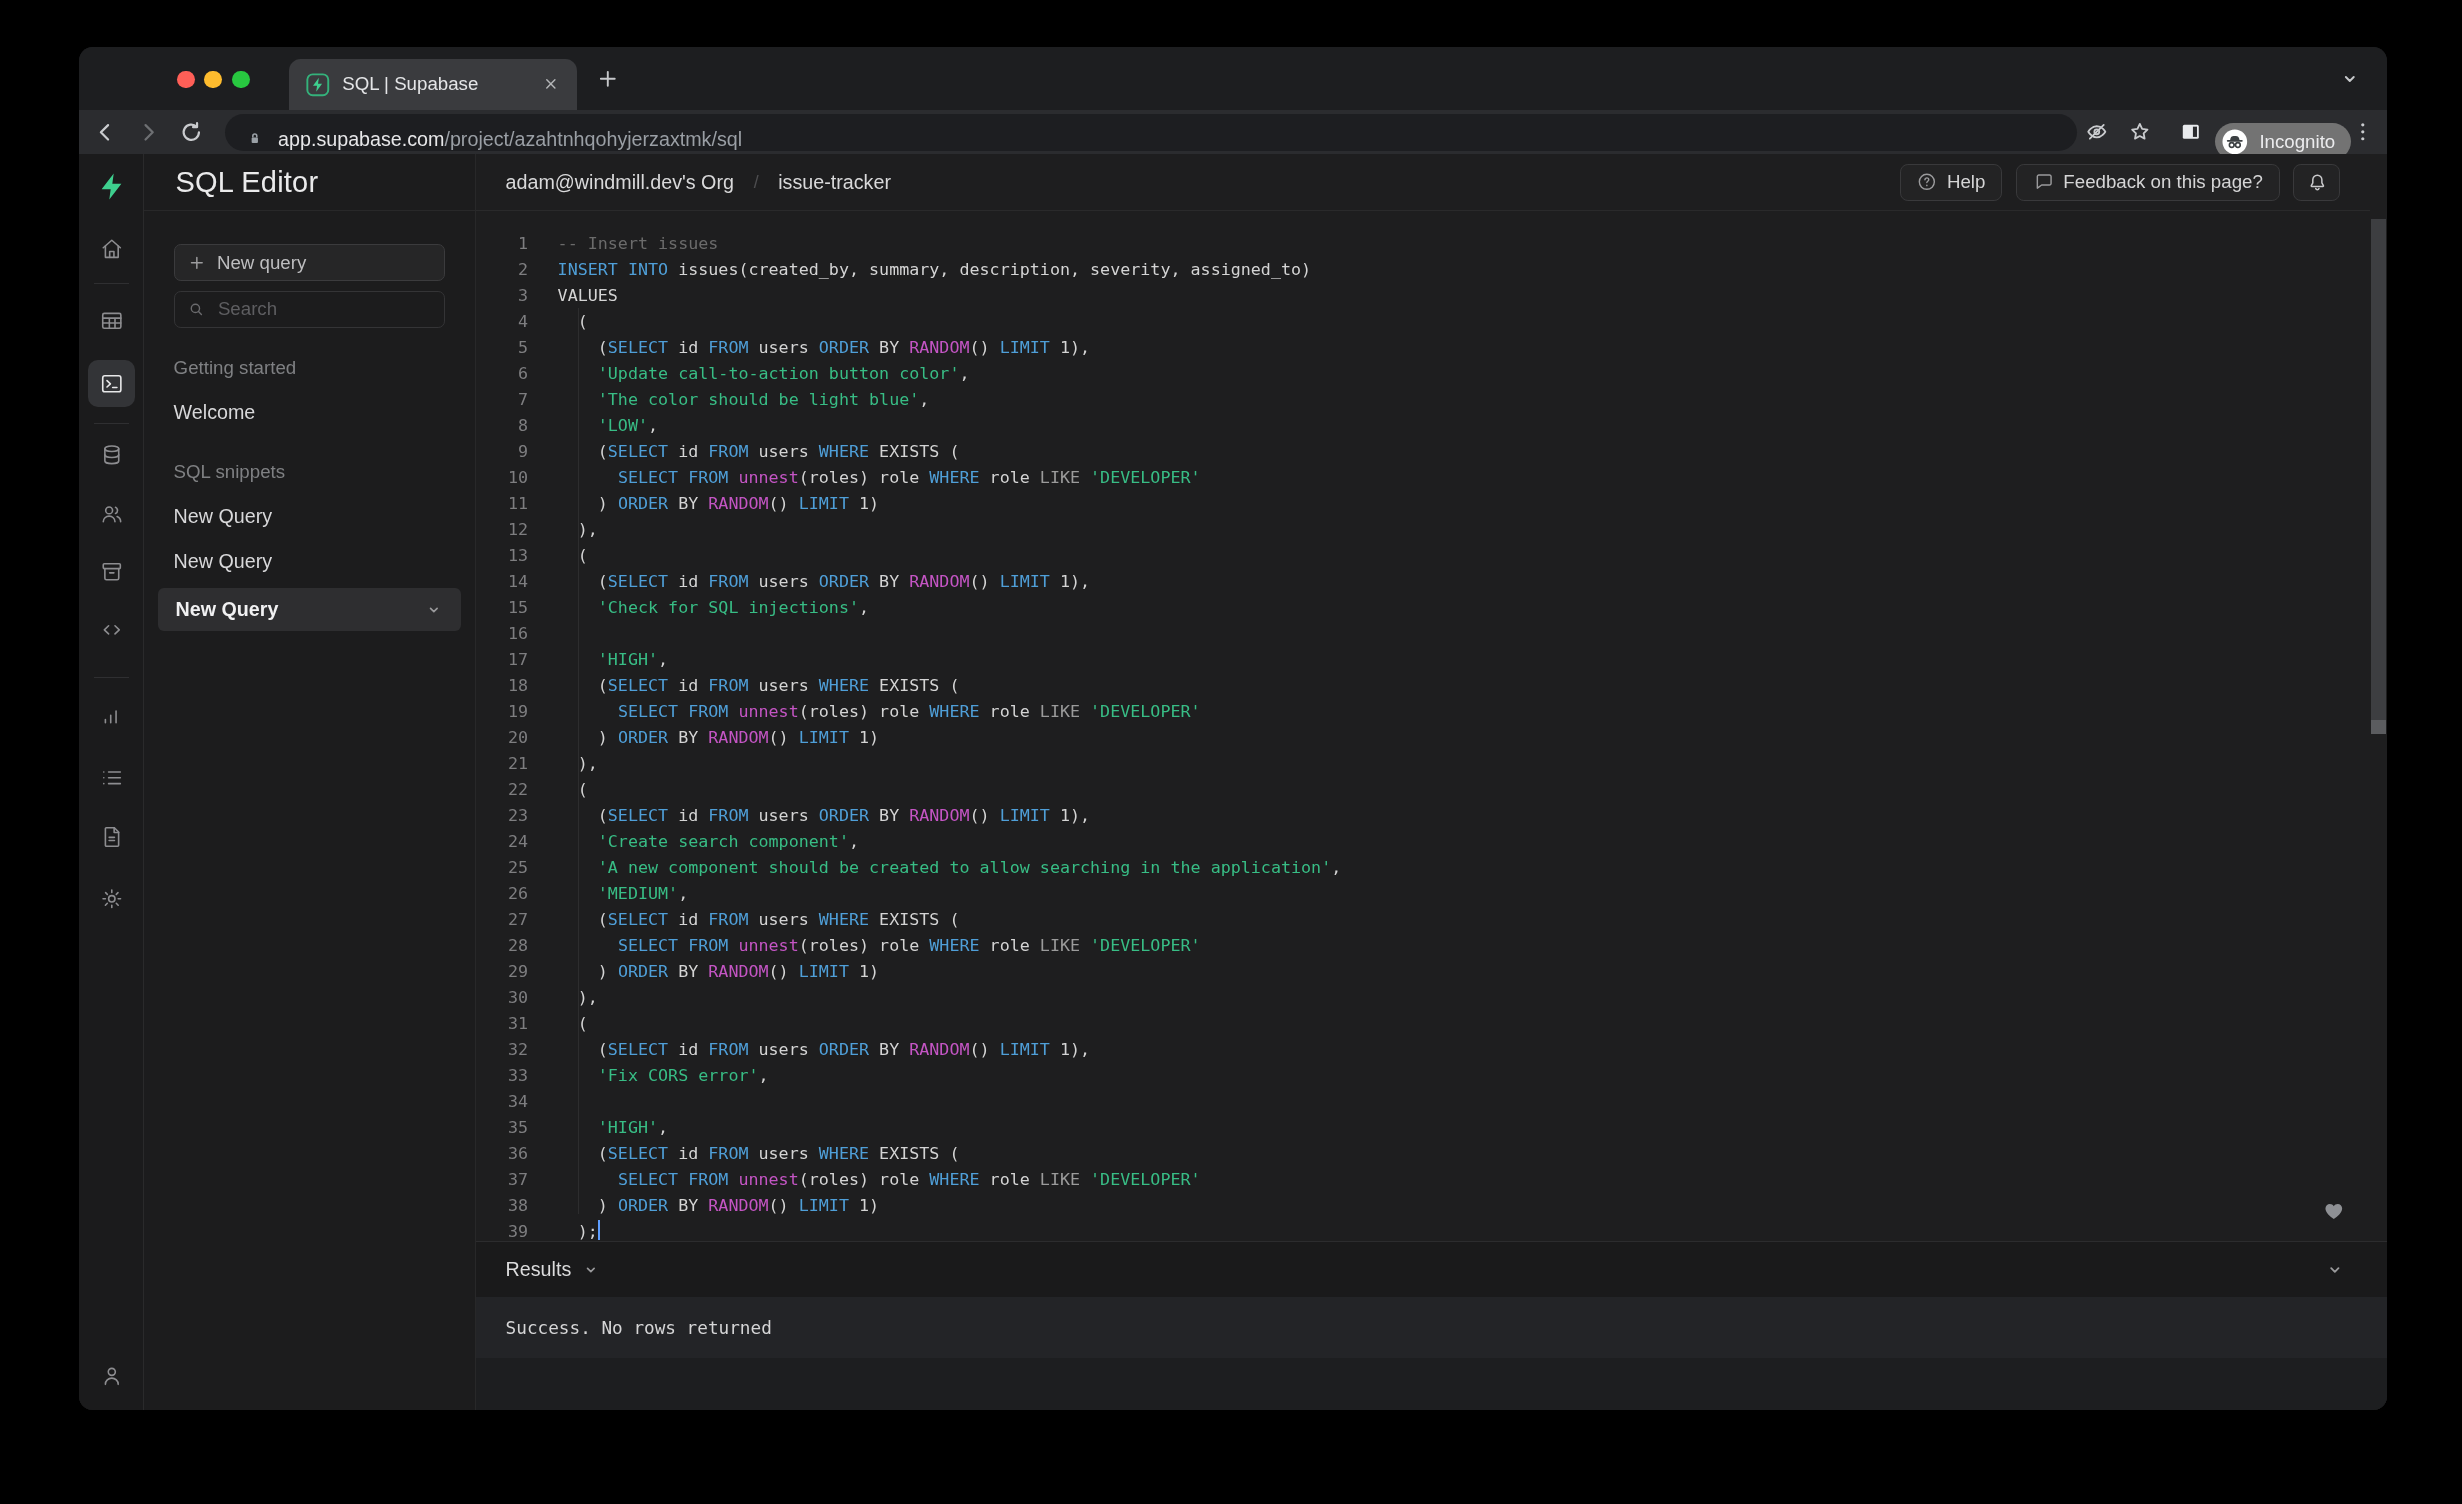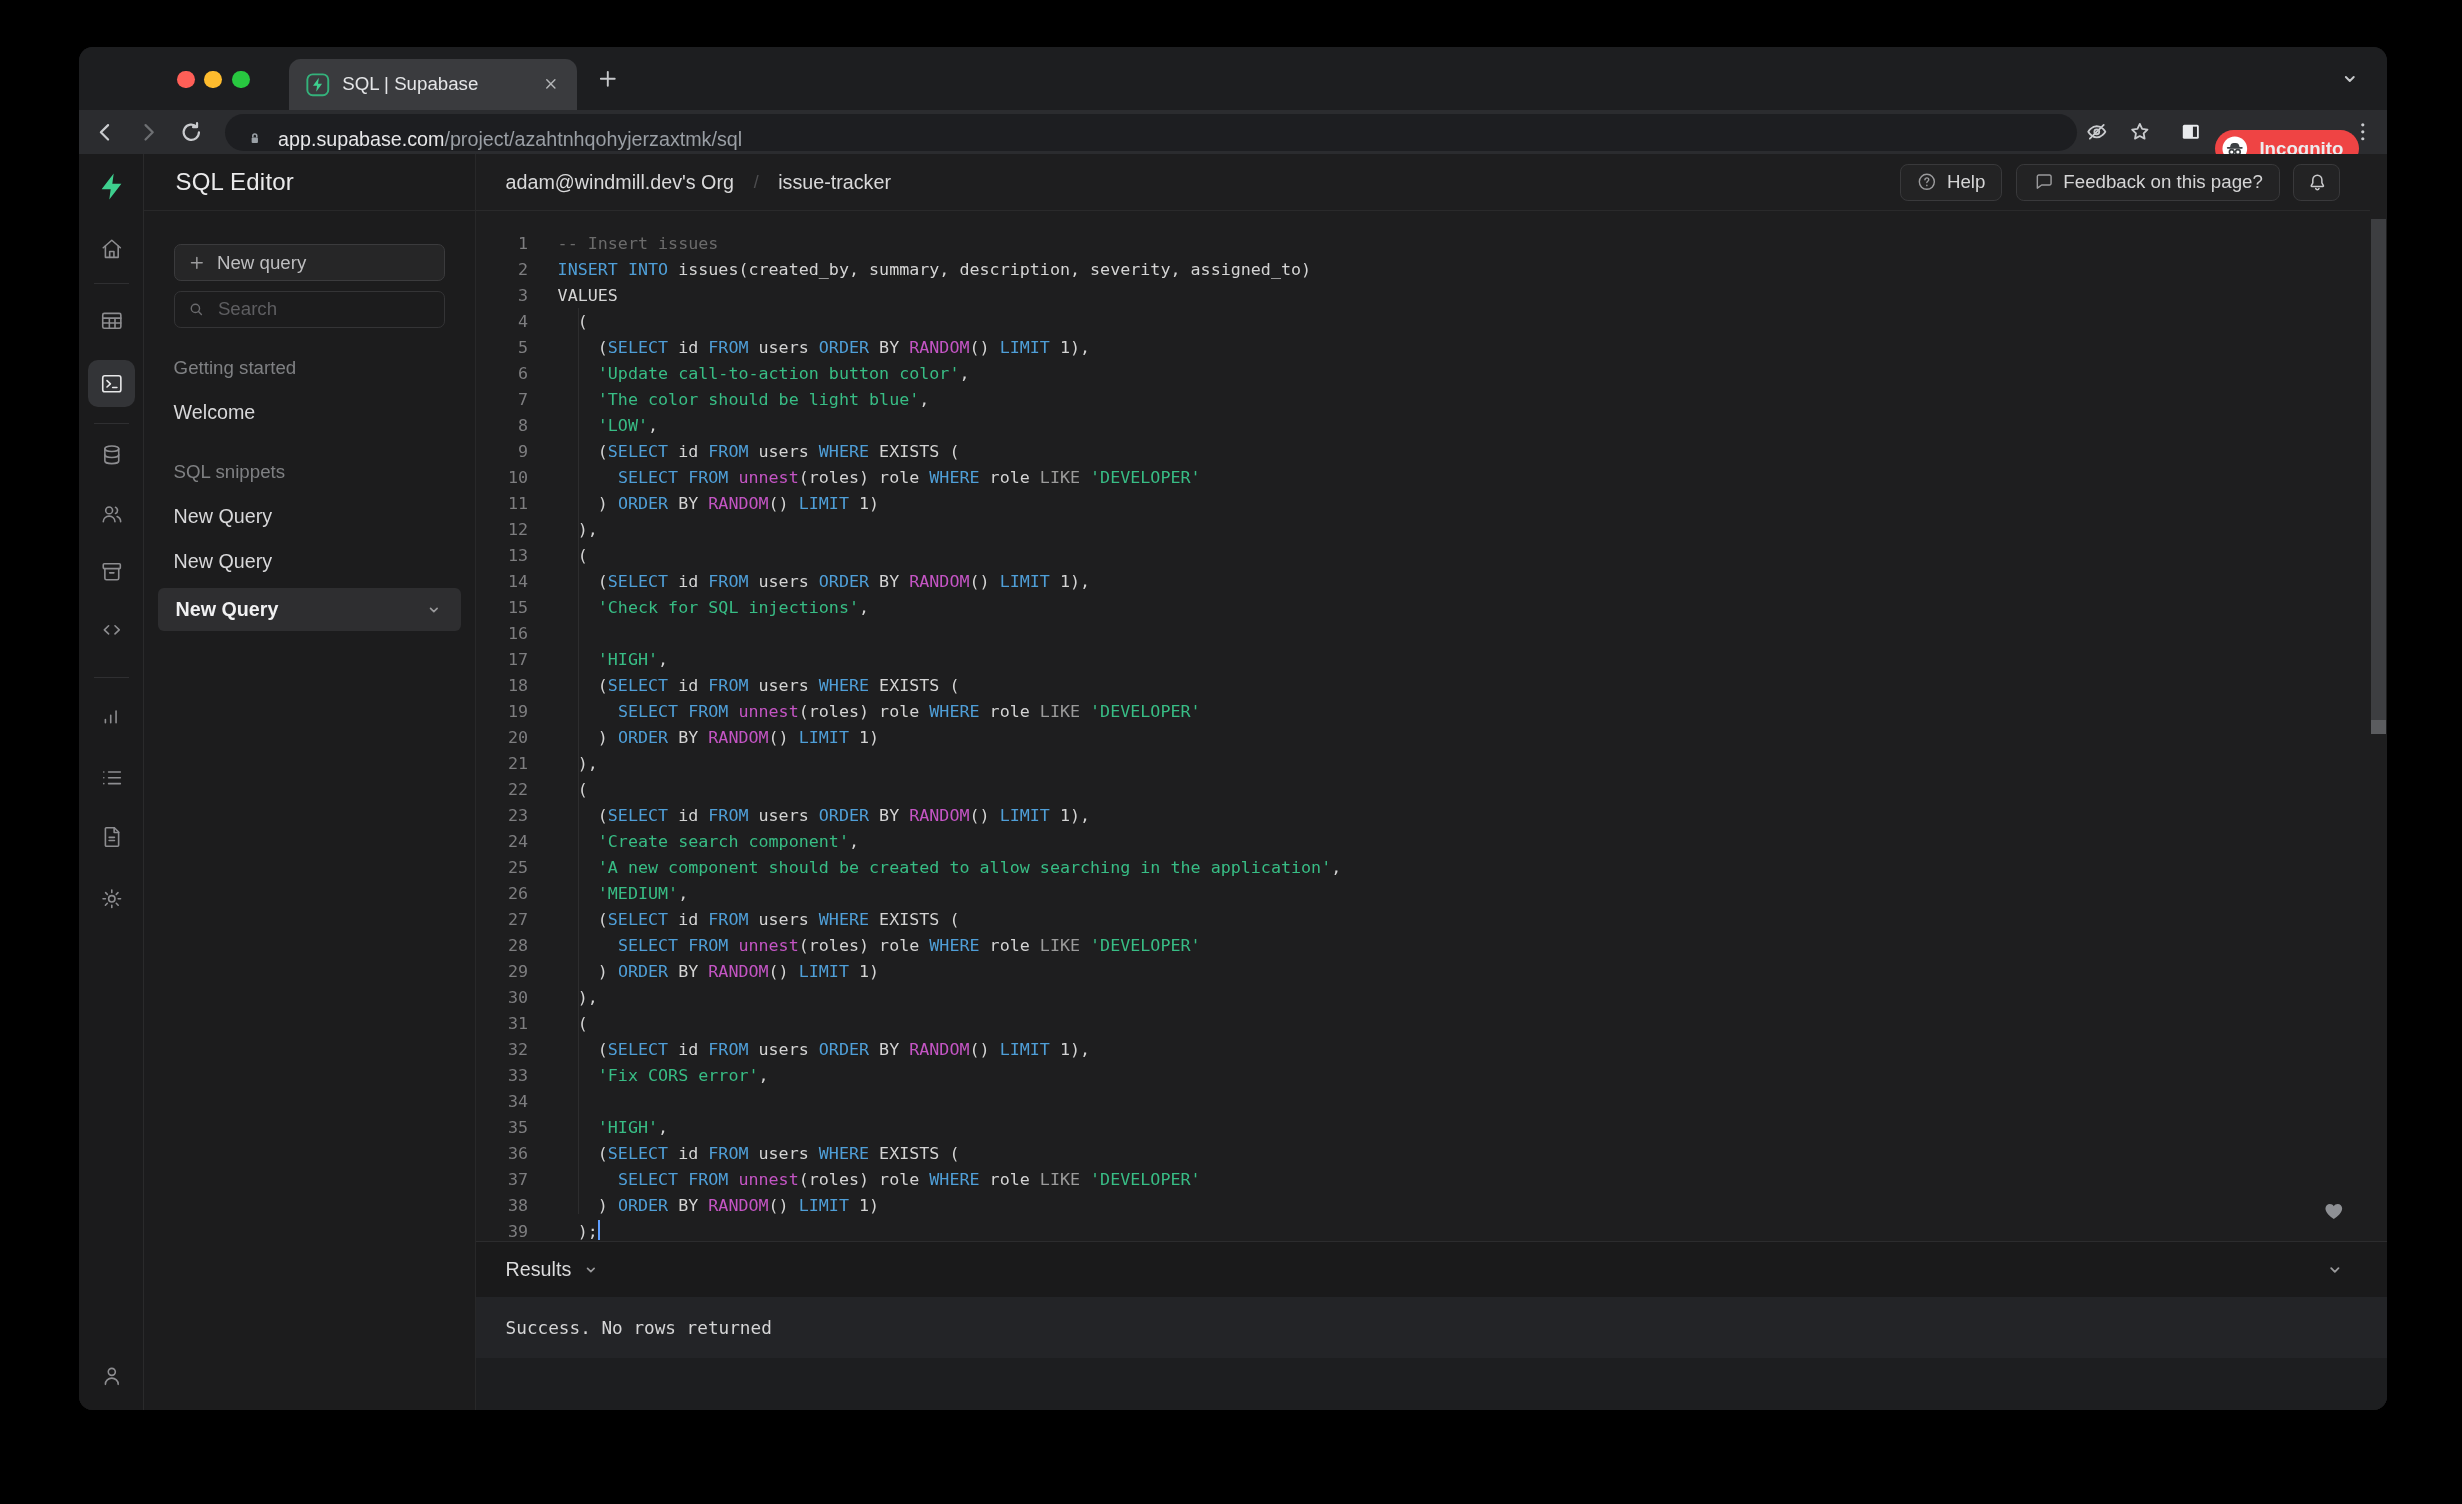--- a/index.html
+++ b/index.html
@@ -24,35 +24,35 @@
   .strip-chevron { position:absolute; right:25.6px; top:19.7px; display:flex; }
 
   
   .toolbar { position:relative; height:44px; background:#2b2c2f; }
   .nav-ic { position:absolute; top:8.9px; display:flex; }
   .urlbar { position:absolute; left:146px; top:3.9px; width:1852px; height:37px; background:#1d1e21;
     border-radius:18.7px; display:flex; align-items:flex-end; padding:0 17.7px; }
   .url-text { margin-left:11.8px; font-size:19.7px; white-space:nowrap; }
   .url-host { color:#e7e7e9; }
   .url-path { color:#9a9fa5; }
-  .incog-badge { position:absolute; left:2136px; top:20px; height:37px; background:#ef4444;
-    border-radius:18.7px; display:flex; align-items:center; padding:0 15.8px 0 4.9px;font-weight:bold; }
+  .incog-badge { position:absolute; left:2136px; top:13px; height:37px; background:#737373;
+    border-radius:18.7px; display:flex; align-items:center; padding:0 15.8px 0 4.9px; }
   .incog-label { margin-left:9.9px; font-size:18.7px; color:#ececee; }
 
   
   .app { position:absolute; top:107px; left:0; right:0; bottom:0; display:flex; background:#1c1c1d; }
 
   .rail { position:relative; width:65px; flex:none; background:#1b1b1c; border-right:1px solid #2a2a2b; }
   .rail-item { position:absolute; left:12.8px; width:39px; height:39px; display:flex; align-items:center; justify-content:center; }
   .rail-item.active { left:8.9px; width:47px; height:47px; background:#333437; border-radius:9.9px; }
   .rail-divider { position:absolute; left:14.8px; width:35px; border-top:1px solid #2f2f31; }
 
   .panel { width:332px; flex:none; background:#1c1c1d; border-right:1px solid #282829; display:flex; flex-direction:column; }
   .panel-header { height:57px; flex:none; border-bottom:1px solid #282829; display:flex; align-items:center; padding:0 31.5px; }
-  .panel-title { font-size:24px; color:#eaeaeb; letter-spacing:0.2px; }
+  .panel-title { font-size:29px; color:#eaeaeb; letter-spacing:0.2px; }
   .newquery-btn { margin:33px 29.6px 0; height:37px; border-radius:6.9px; background:#262627; border:1px solid #3b3b3d;
     color:#bdbdbf; font-size:18.7px; display:flex; align-items:center; gap:9.9px; padding:0 12.8px; }
   .search-box { margin:9.9px 29.6px 0; height:37px; border-radius:6.9px; border:1px solid #343436;
     display:flex; align-items:center; gap:11.8px; padding:0 12.8px; }
   .search-ph { font-size:18.7px; color:#5e5e61; }
   .sec-label { margin:29.6px 29.6px 0; font-size:18.7px; color:#7f8083; }
   .sec-item { margin:21.7px 29.6px 0; font-size:19.7px; color:#d8d8da; }
   .sec-item-row.active-row { margin:15.8px 13.8px 0; height:43px; border-radius:5.9px; background:#2e2e30;
     display:flex; align-items:center; justify-content:space-between; padding:0 17.7px; }
   .active-row .sec-item-sel { font-size:19.7px; font-weight:700; color:#f1f1f2; }

